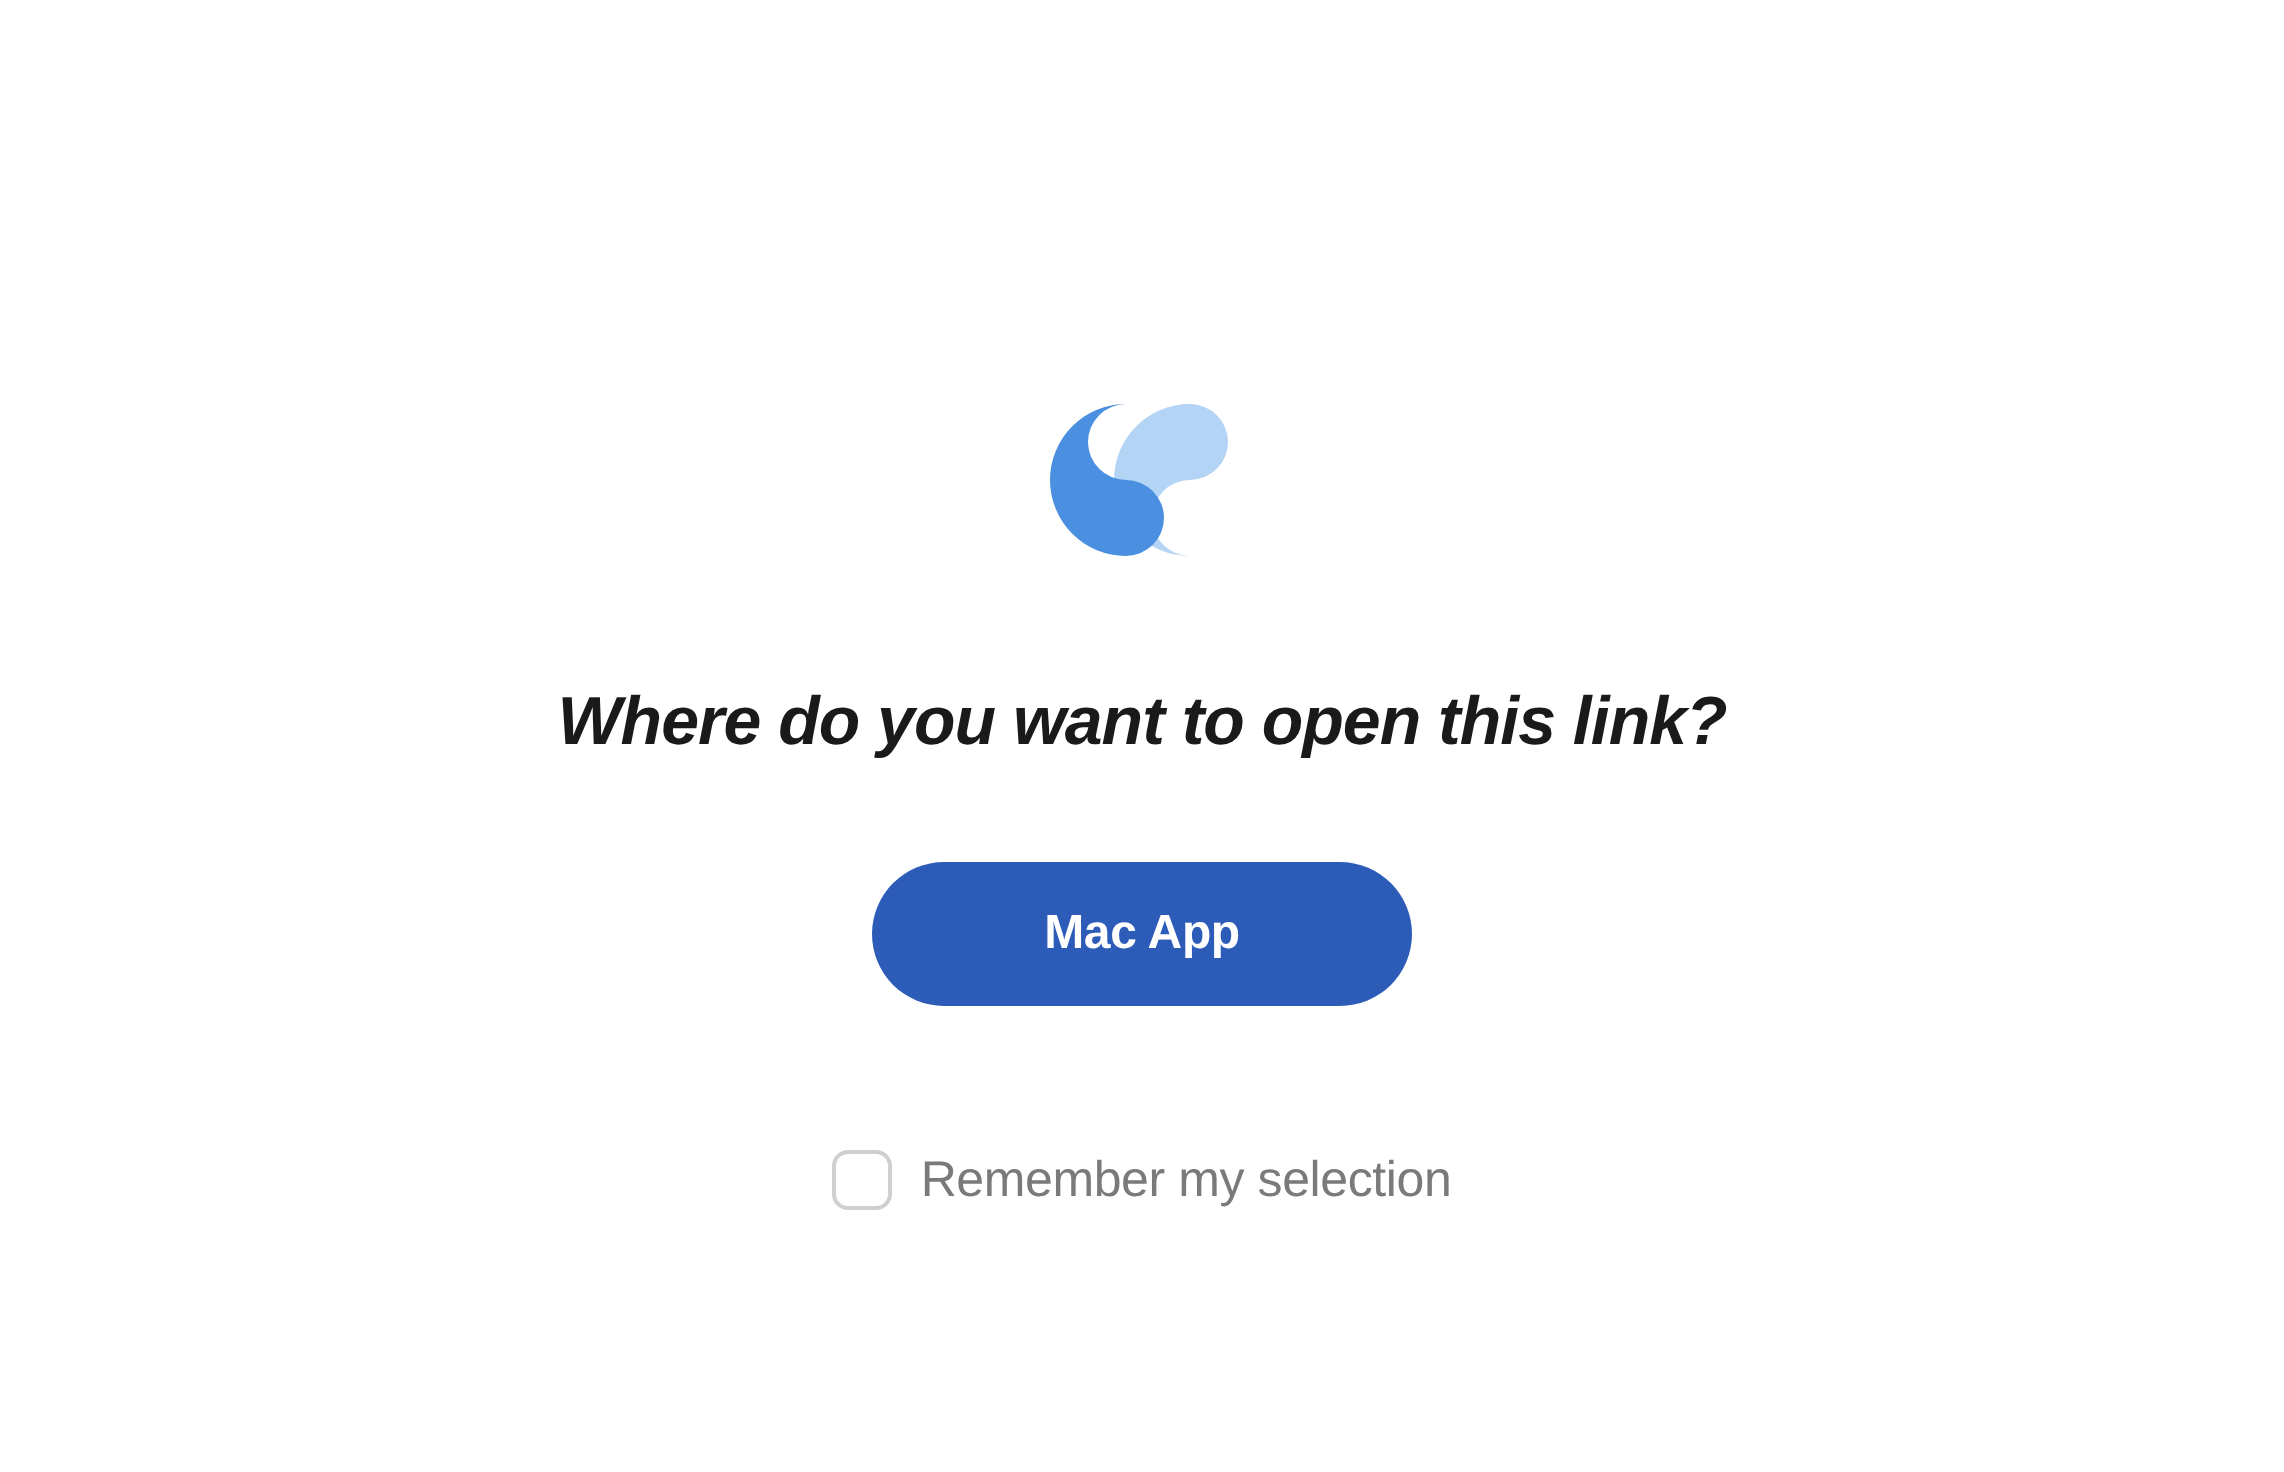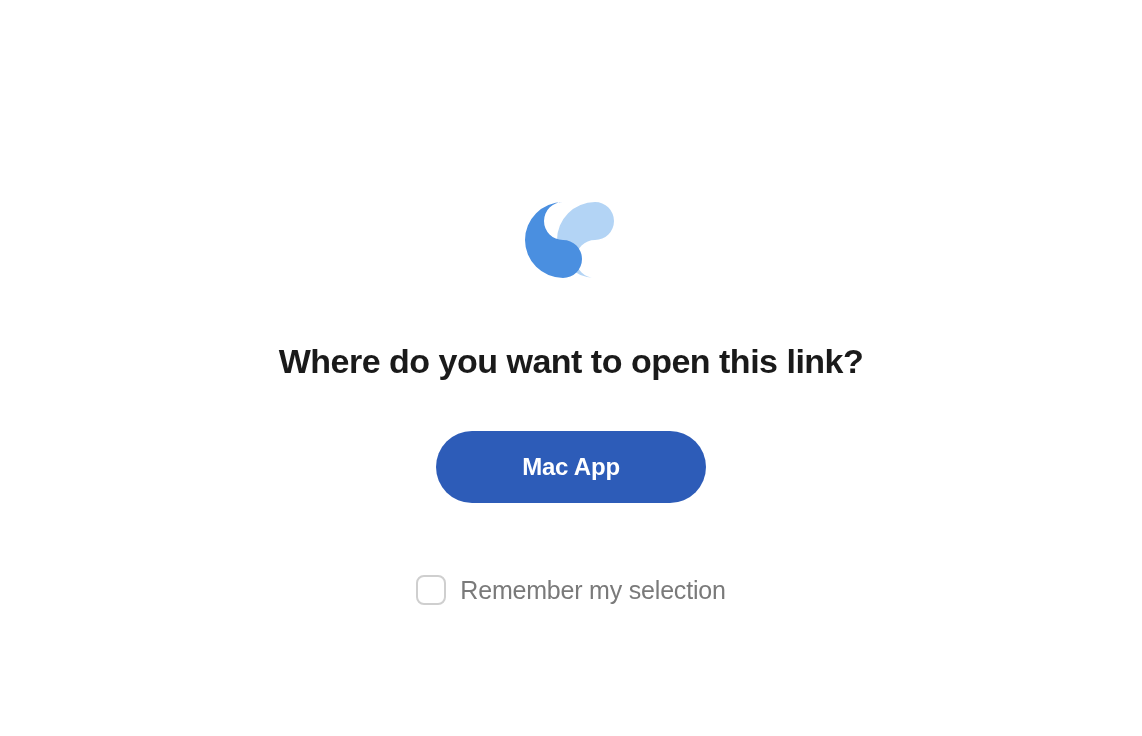--- a/index.html
+++ b/index.html
@@ -24,20 +24,21 @@
       display: flex;
       align-items: center;
       justify-content: center;
     }
     .heading {
       font-size: 34px;
       font-weight: 700;
       color: #1a1a1a;
       letter-spacing: -0.5px;
       margin-bottom: 50px;
+      font-style: italic;
     }
     .button-row {
       display: flex;
       gap: 22px;
       margin-bottom: 72px;
     }
     .pill-button {
       background: #2d5cb8;
       color: #ffffff;
       font-size: 24px;

